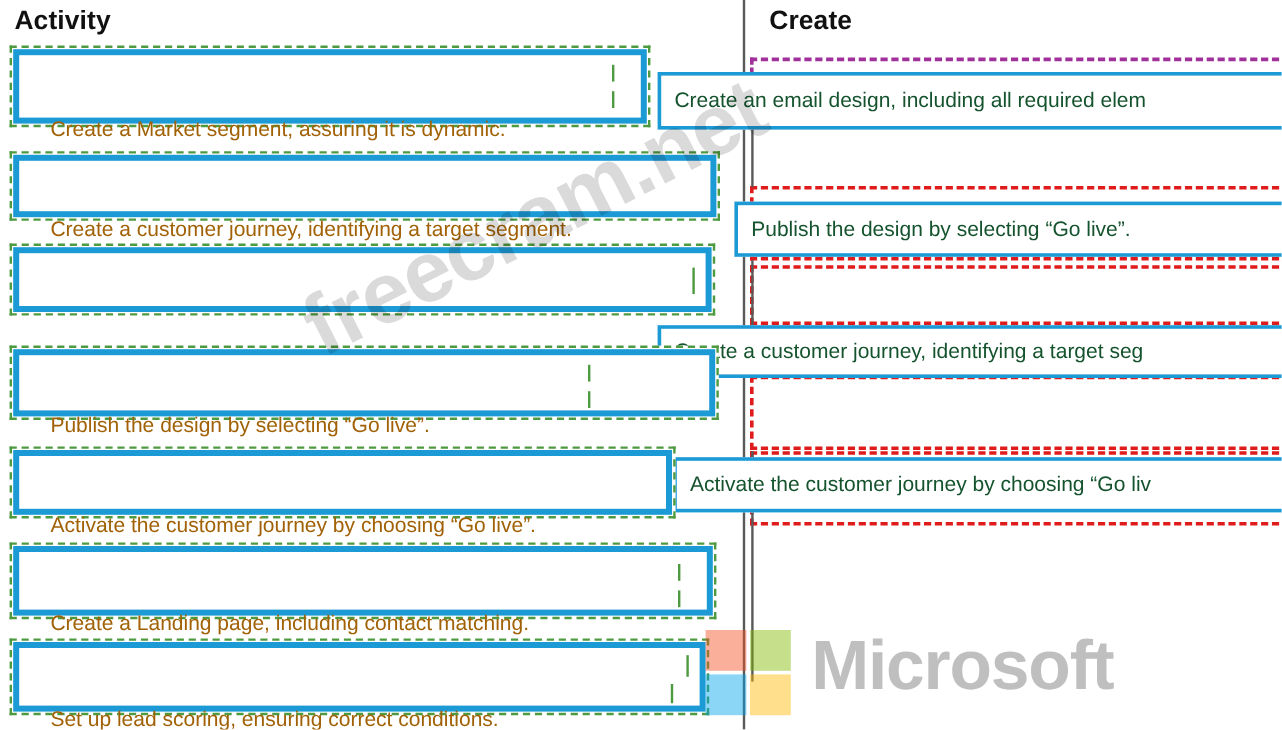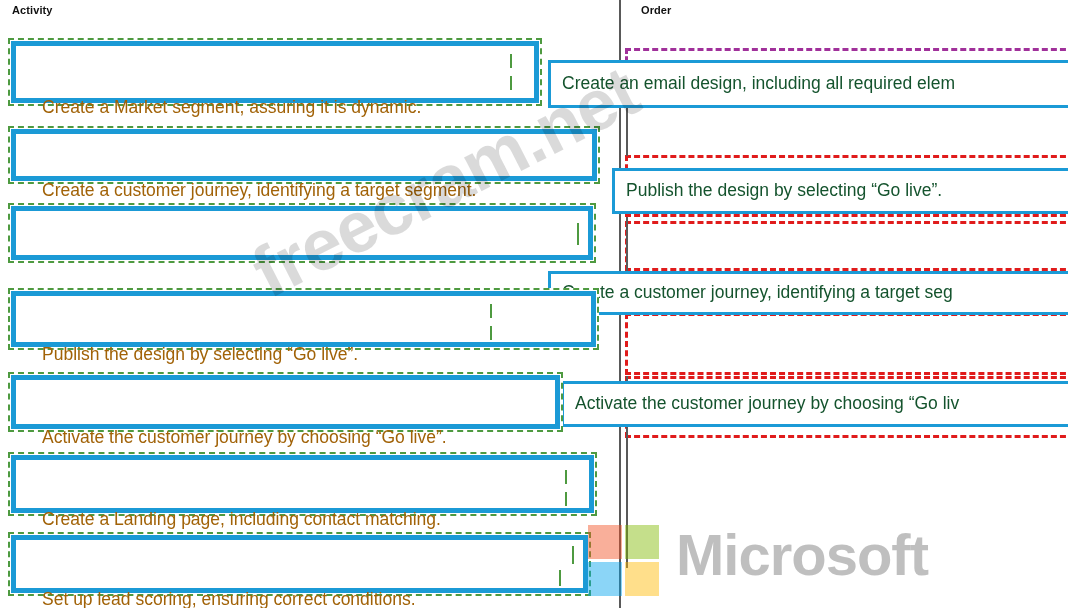--- a/index.html
+++ b/index.html
@@ -6,21 +6,21 @@
   body{
     width:1068px;height:608px;overflow:hidden;position:relative;
     background:#ffffff;
     font-family:"Liberation Sans", sans-serif;
     -webkit-font-smoothing:antialiased;
   }
   .stage{position:absolute;left:0;top:0;width:1068px;height:608px;overflow:hidden;}
 
   
   .col-header{
-    position:absolute;font-weight:bold;font-size:11px;color:#111;
+    position:absolute;font-weight:bold;font-size:22px;color:#111;
     letter-spacing:.1px;white-space:nowrap;
   }
   #hdr-activity{left:12px;top:4px;}
   #hdr-order{left:641px;top:4px;}
 
   
   .divider{
     position:absolute;left:619px;top:0;width:2px;height:608px;
     background:#595959;
   }
@@ -90,21 +90,21 @@
     position:absolute;left:88px;top:1px;font-size:58px;color:#737373;
     font-family:"Liberation Sans", sans-serif;letter-spacing:-1px;line-height:1;font-weight:bold;
   }
 </style>
 </head>
 <body>
 
 <div class="stage">
 
   <div class="col-header" id="hdr-activity">Activity</div>
-  <div class="col-header" id="hdr-order">Order</div>
+  <div class="col-header" id="hdr-order">Create</div>
 
   <div class="divider"></div>
 
   <div class="slot violet" style="left:625px;top:48px;width:450px;height:56px;"></div>
 
   <div class="slot" style="left:625px;top:155px;width:450px;height:62px;"></div>
 
   <div class="slot" style="left:625px;top:221px;width:450px;height:50px;"></div>
 
   <div class="slot" style="left:625px;top:272px;width:450px;height:40px;"></div>

